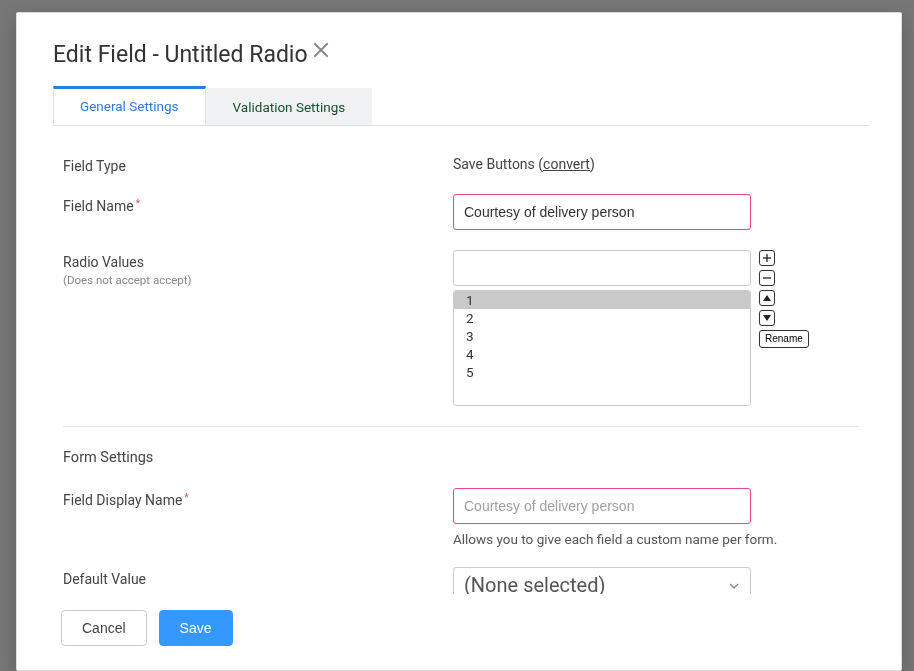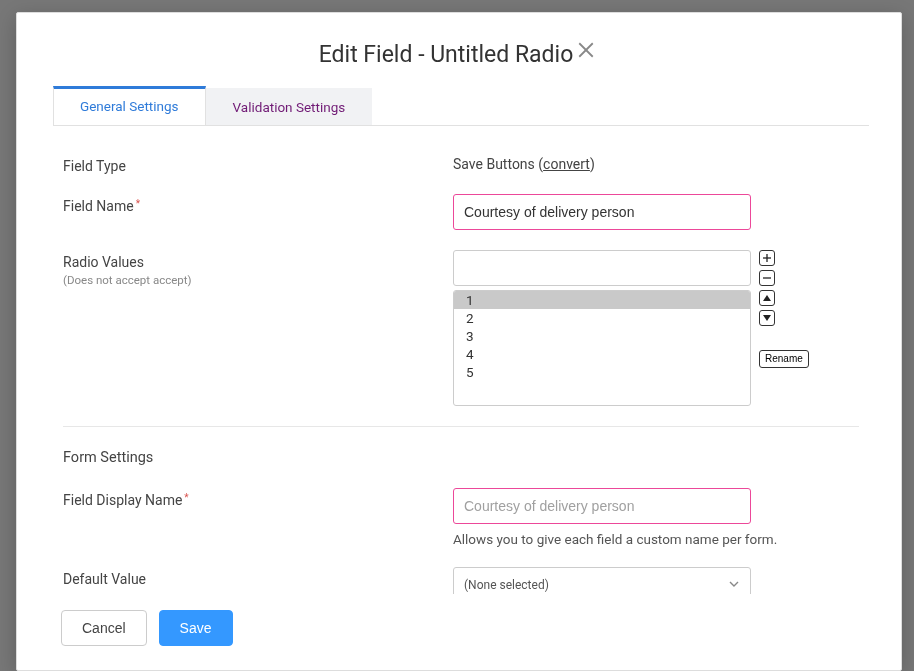--- a/index.html
+++ b/index.html
@@ -1,53 +1,53 @@
 <!DOCTYPE html>
 <html><head>
 <meta charset="utf-8">
 <style>
   * { box-sizing: border-box; margin: 0; padding: 0; }
   html, body { width: 914px; height: 671px; font-family: -apple-system, BlinkMacSystemFont, "Segoe UI", Roboto, Arial, sans-serif; overflow: hidden; }
   .overlay { position: absolute; inset: 0; background: #777; }
   .modal { position: absolute; top: 12px; left: 16px; right: 12px; bottom: 0; background: #fff; border: 1px solid #ddd; border-radius: 2px; box-shadow: 0 5px 20px rgba(0,0,0,0.2); display: flex; flex-direction: column; }
-  .modal-header { padding: 28px 36px 18px 36px; display: flex; align-items: flex-start; justify-content: center; }
+  .modal-header { padding: 28px 36px 18px 36px; display: flex; align-items: flex-start; justify-content: flex-start; }
   .modal-title { font-size: 23px; font-weight: 400; color: #333; }
   .close-btn { font-size: 22px; color: #888; cursor: pointer; line-height: 1; padding: 0 4px; background:none; border:none; }
   .modal-body-wrap { flex: 1; display: flex; overflow: hidden; padding: 0 18px 0 36px; }
   .modal-body { flex: 1; overflow-y: scroll; padding-right: 14px; }
   .modal-body::-webkit-scrollbar { width: 16px; }
   .modal-body::-webkit-scrollbar-track { background: #f1f1f1; }
   .modal-body::-webkit-scrollbar-thumb { background: #c1c1c1; }
   .tabs { display: flex; border-bottom: 1px solid #e1e1e1; margin-top: 2px; }
-  .tab { padding: 10px 26px; font-size: 13.5px; cursor: pointer; border: 1px solid transparent; border-bottom: none; background: #f1f2f4; color: #701a75; position: relative; top: 0px; }
+  .tab { padding: 10px 26px; font-size: 13.5px; cursor: pointer; border: 1px solid transparent; border-bottom: none; background: #f1f2f4; color: #14532d; position: relative; top: 0px; }
   .tab.active { background: #fff; border-color: #e1e1e1; color: #2f7bd9; border-top: 3px solid #2f7bd9; margin-top: -2px; padding-top: 9px; padding-bottom: 11px; }
   .form-area { padding: 28px 10px 10px 10px; }
   .row { display: flex; margin-bottom: 20px; }
   .col-label { width: 390px; font-size: 14px; color: #444; padding-top: 4px; }
   .col-label .hint { display:block; font-size: 11.5px; color: #888; margin-top: 3px; }
   .req { color: #d9534f; font-size: 10px; vertical-align: top; margin-left: 2px; }
   .col-field { flex: 1; font-size: 14px; color: #444; }
   .field-type-text { padding-top: 2px; }
   .field-type-text a { color: #444; text-decoration: underline; cursor: pointer; }
   .txt { width: 298px; height: 36px; border: 1px solid #ec4899; border-radius: 3px; padding: 6px 10px; font-size: 14px; color: #333; }
   .txt::placeholder { color: #a0a0a0; }
   .values-wrap { display:flex; gap: 8px; align-items: flex-start; }
   .values-col { width: 298px; }
   .values-input { width: 100%; height: 36px; border: 1px solid #ccc; border-radius: 3px; padding: 6px 10px; font-size: 14px; margin-bottom: 4px; }
   .values-list { width: 100%; height: 116px; border: 1px solid #ccc; border-radius: 3px; overflow-y: auto; font-size: 13.5px; }
   .values-list .opt { padding: 0px 12px; line-height: 18px; cursor: pointer; color:#333; }
   .values-list .opt.selected { background: #c9c9c9; }
   .values-btns { display:flex; flex-direction:column; gap: 4px; align-items: flex-start; }
   .sqbtn { width: 16px; height: 16px; border: 1px solid #333; border-radius: 3px; background:#fff; display:flex; align-items:center; justify-content:center; cursor:pointer; padding:0; }
   .sqbtn svg { width: 10px; height: 10px; }
-  .rename-btn { height: 18px; border: 1px solid #333; border-radius: 3px; background:#fff; font-size: 10px; padding: 0 5px; cursor:pointer; line-height:16px;margin-top:20px; }
+  .rename-btn { height: 18px; border: 1px solid #333; border-radius: 3px; background:#fff; font-size: 10px; padding: 0 5px; cursor:pointer; line-height:16px; }
   .section-divider { border: none; border-top: 1px solid #e7e7e7; margin: 10px 0 22px 0; }
   .section-title { font-size: 14.5px; color: #444; margin-bottom: 22px; }
   .help-text { font-size: 13.5px; color: #555; margin-top: 7px; }
-  .select { width: 298px; height: 36px; border: 1px solid #ccc; border-radius: 3px; padding: 6px 10px; font-size: 12px; color: #555; background:#fff; display:flex; align-items:center; justify-content:space-between; cursor:pointer; }
+  .select { width: 298px; height: 36px; border: 1px solid #ccc; border-radius: 3px; padding: 6px 10px; font-size: 20px; color: #555; background:#fff; display:flex; align-items:center; justify-content:space-between; cursor:pointer; }
   .select .chev svg { width:12px; height:12px; }
   .modal-footer { padding: 16px 28px 24px 44px; display:flex; justify-content:flex-start; gap: 12px; }
   .btn { height: 36px; padding: 0 20px; border-radius: 4px; font-size: 14px; cursor:pointer; border:1px solid transparent; }
   .btn-default { background:#fff; border-color:#ccc; color:#444; }
   .btn-primary { background:#3498ff; color:#fff; border-color:#3498ff; }
 </style>
 </head>
 <body>
 
 <div class="overlay"></div>

